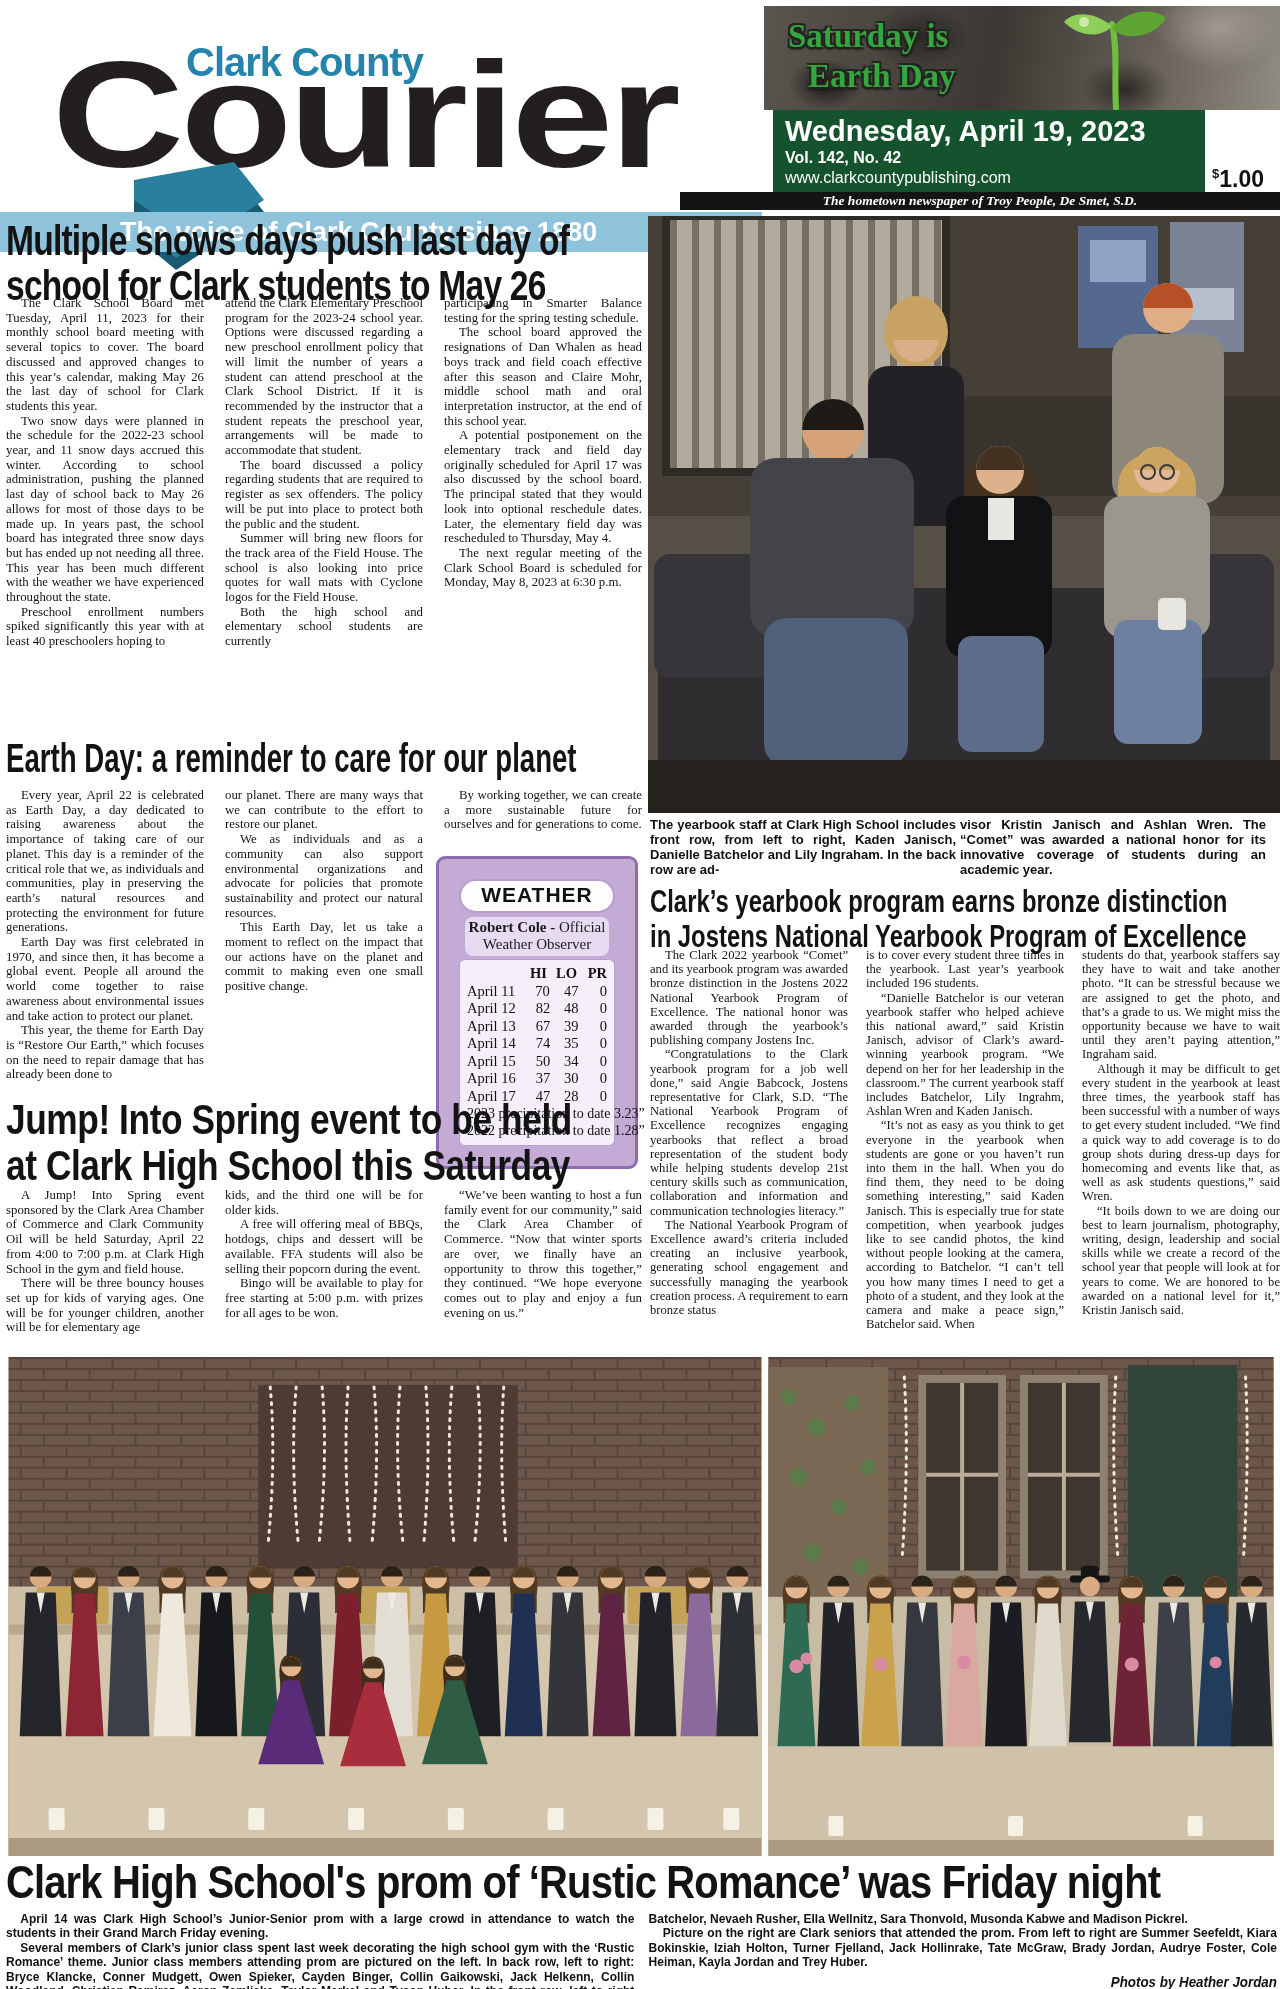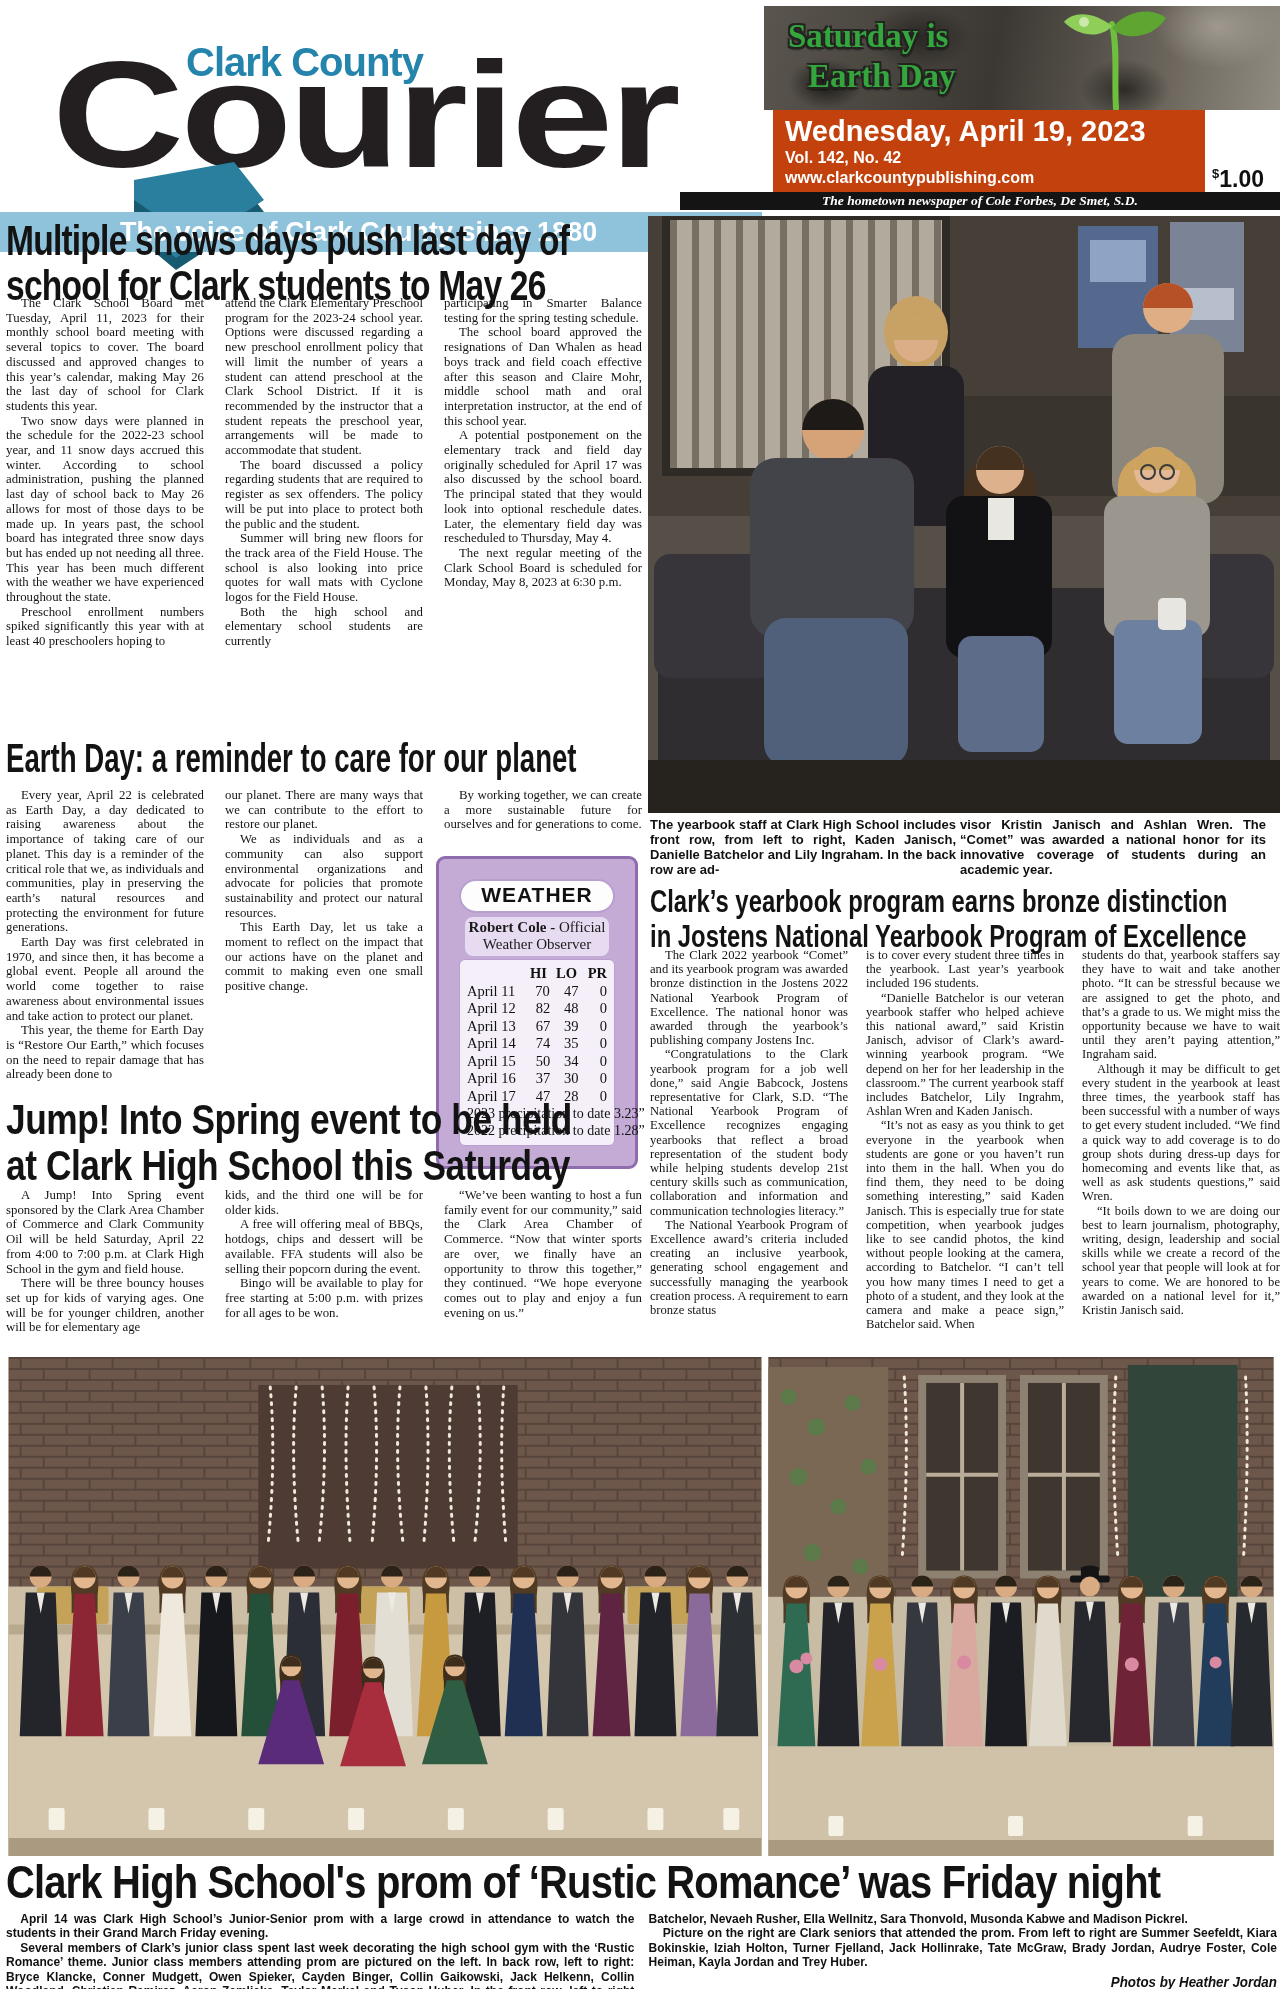--- a/index.html
+++ b/index.html
@@ -20,25 +20,25 @@
         radial-gradient(90px 60px at 88% 20%, #a8a298cc, transparent 70%),
         radial-gradient(60px 40px at 70% 80%, #00000088, transparent 75%),
         radial-gradient(70px 44px at 30% 30%, #00000066, transparent 75%),
         radial-gradient(50px 34px at 12% 75%, #000000aa, transparent 75%),
         linear-gradient(100deg,#5a554e,#3b3833 45%,#6c665d 78%,#918c82);}
   .banner-line{position:absolute;font:700 33px/1 "Liberation Serif",serif;color:#35a53e;white-space:nowrap;
       text-shadow:-2px -2px 0 #232420,2px -2px 0 #232420,-2px 2px 0 #232420,2px 2px 0 #232420,0 3px 2px #00000088;}
   .banner-line.l1{left:24px;top:14px;}
   .banner-line.l2{left:44px;top:54px;}
 
-  .datebox{position:absolute;left:773px;top:110px;width:432px;height:82px;background:#c2410c;color:#fff;
+  .datebox{position:absolute;left:773px;top:110px;width:432px;height:82px;background:#14532d;color:#fff;
            padding:5px 12px;box-sizing:border-box;font-family:"Liberation Sans",sans-serif;}
   .datebox .date{font-weight:700;font-size:29px;line-height:32px;white-space:nowrap;}
   .datebox .vol{font-weight:700;font-size:16px;line-height:20px;margin-top:1px;}
-  .datebox .site{font-weight:700;font-size:16px;line-height:18px;margin-top:1px;}
+  .datebox .site{font-weight:400;font-size:16px;line-height:18px;margin-top:1px;}
   .price{position:absolute;left:1212px;top:162px;font:700 23px/24px "Liberation Sans",sans-serif;color:#101010;}
   .price sup{font-size:13px;vertical-align:9px;}
   .blackbar{position:absolute;left:680px;top:192px;width:600px;height:18px;background:#141414;color:#fff;
             font:italic 700 13.5px/18px "Liberation Serif",serif;text-align:center;}
 
   
   .headline{position:absolute;font-family:"Liberation Sans",sans-serif;font-weight:700;color:#131313;
             transform-origin:left top;white-space:nowrap;}
   .headline span{display:block;}
   .h-snow{left:6px;top:218px;font-size:42px;line-height:45px;letter-spacing:-1px;transform:scaleX(0.80);}
@@ -122,21 +122,21 @@
     </svg>
   </div>
 
   <div class="datebox">
     <div class="date">Wednesday, April 19, 2023</div>
     <div class="vol">Vol. 142, No. 42</div>
     <div class="site">www.clarkcountypublishing.com</div>
   </div>
   <div class="price"><sup>$</sup><span>1.00</span></div>
   <div class="blackbar">
-    <span>The hometown newspaper of Cole Forbes, De Smet, S.D.</span>
+    <span>The hometown newspaper of Troy People, De Smet, S.D.</span>
   </div>
 
   <div class="headline h-snow">
     <span>Multiple snows days push last day of</span>
     <span>school for Clark students to May 26</span>
   </div>
   <div class="cols story-left snow-cols">
     <div class="col">
         <p>The Clark School Board met Tuesday, April 11, 2023 for their monthly school board meeting with several topics to cover. The board discussed and approved changes to this year’s calendar, making May 26 the last day of school for Clark students this year.</p>
         <p>Two snow days were planned in the schedule for the 2022-23 school year, and 11 snow days accrued this winter. According to school administration, pushing the planned last day of school back to May 26 allows for most of those days to be made up. In years past, the school board has integrated three snow days but has ended up not needing all three. This year has been much different with the weather we have experienced throughout the state.</p>

